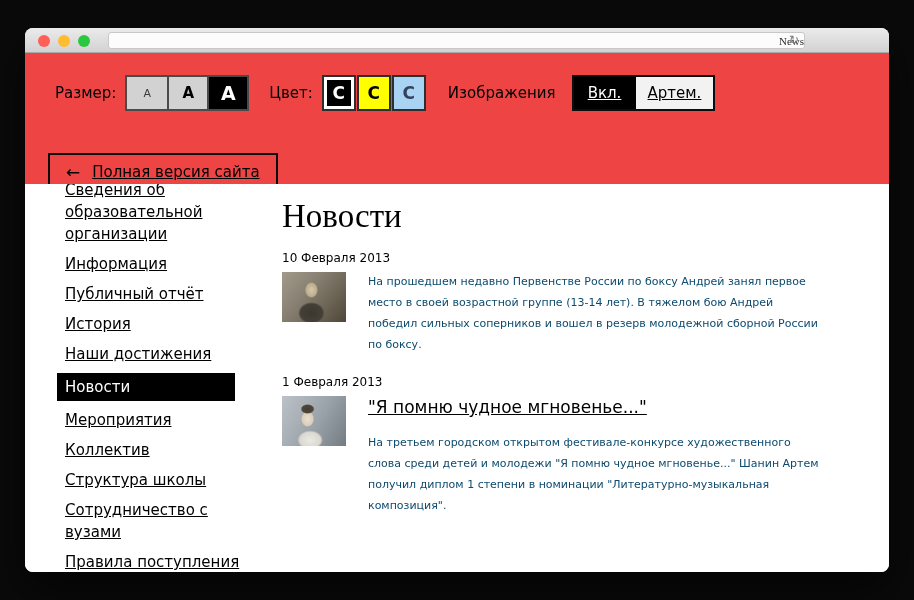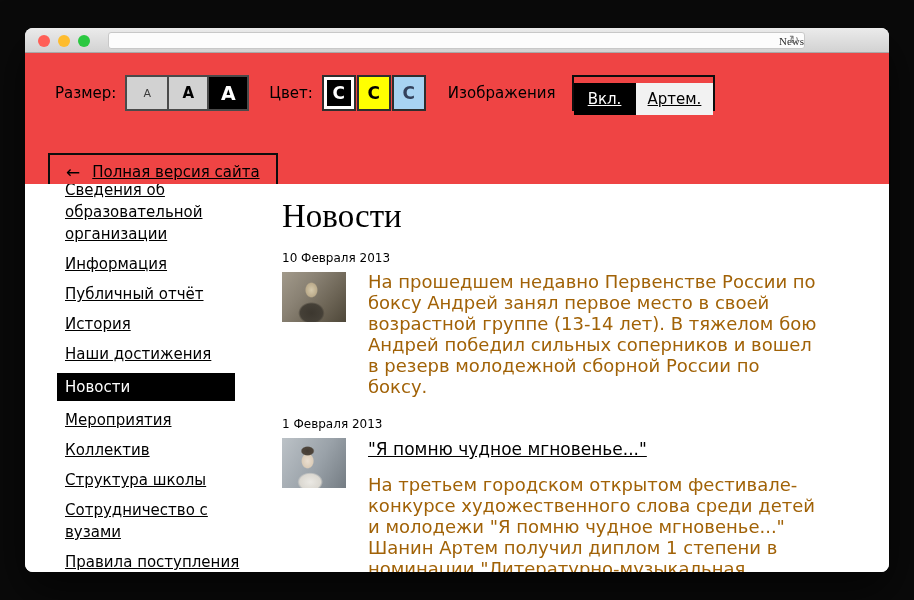--- a/index.html
+++ b/index.html
@@ -60,21 +60,21 @@
   }
   .color-box + .color-box { margin-left:1px; }
   .color-box.c-black { background:#000; color:#fff; box-shadow:inset 0 0 0 3px #fff; }
   .color-box.c-yellow { background:#ffff00; color:#000; }
   .color-box.c-blue { background:#a8d3f2; color:#33415c; }
   .img-label { margin-left:2px; margin-right:16px; }
   .toggle-group { border:2px solid #0d0d0d; }
   .toggle-opt {
     min-width:62px; height:32px; padding:0 12px;
     display:flex; align-items:center; justify-content:center;
-    text-decoration:underline; cursor:pointer;margin-top:6px;
+    text-decoration:underline; cursor:pointer;
   }
   .toggle-opt.on { background:#000; color:#fff; }
   .toggle-opt.off { background:#f2f2f2; color:#000; }
   .back-btn {
     position:absolute; left:23px; top:100px; height:38px;
     border:2px solid #0d0d0d; display:inline-flex; align-items:center;
     padding:0 16px; font-size:15px; color:#000; cursor:pointer; background:transparent;
   }
   .back-arrow { margin-right:12px; font-size:17px; text-decoration:none; }
   .back-btn span.lbl { text-decoration:underline; }
@@ -109,21 +109,21 @@
     background:
       radial-gradient(ellipse 10px 7px at 40% 26%, #453c33 0%, #4e453b 55%, rgba(0,0,0,0) 70%),
       radial-gradient(ellipse 9px 11px at 40% 46%, #eadfd1 0%, #dccdb9 60%, rgba(0,0,0,0) 72%),
       radial-gradient(ellipse 16px 12px at 44% 88%, #ebe9e4 0%, #dbd8d1 65%, rgba(0,0,0,0) 80%),
       linear-gradient(120deg, #bcc2c7 0%, #9aa2a9 55%, #747c83 100%);
   }
   .news-title {
     display:inline-block; font-size:17px; color:#000;
     text-decoration:underline; cursor:pointer; margin:2px 0 15px;
   }
-  .news-body { font-size:18px; line-height:21px; color:#a16207; max-width:452px; }
+  .news-body { font-size:11px; line-height:21px; color:#0c4a6e; max-width:452px; }
 </style>
 </head>
 <body>
 
 <div class="window">
 
   <div class="titlebar">
     <div class="lights">
       <div class="light red"></div>
       <div class="light yellow"></div>

